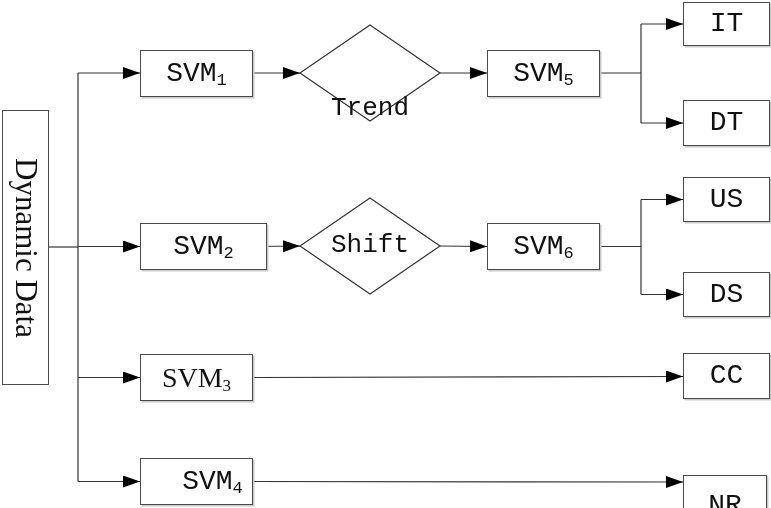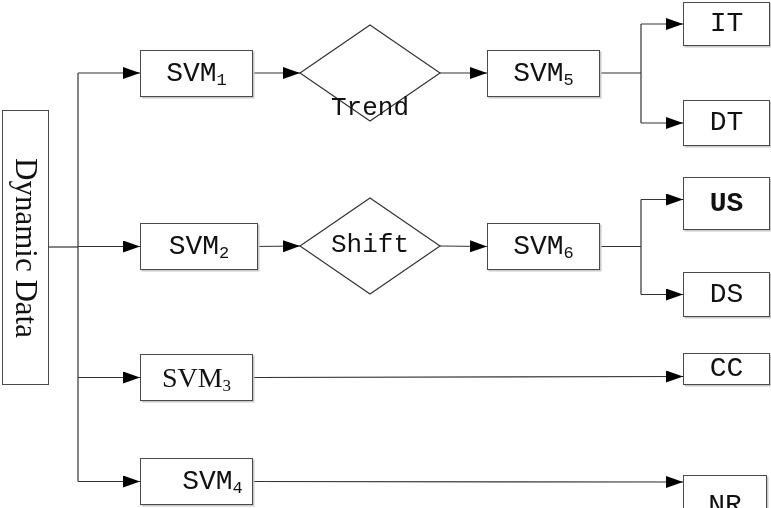--- a/index.html
+++ b/index.html
@@ -92,21 +92,21 @@
     <line class="wire" x1="253" y1="481.5" x2="683" y2="482" marker-end="url(#arrow)"></line>
   </svg>
 
   <div class="root-box">
     <span class="vtext">Dynamic Data</span>
   </div>
 
   <div class="node" style="left:140px; top:50px; width:113px; height:47px;">
     <span class="rect-label"><span>SVM</span><sub>1</sub></span>
   </div>
-  <div class="node" style="left:140px; top:223px; width:118px; height:47px;">
+  <div class="node" style="left:140px; top:223px; width:127px; height:47px;">
     <span class="rect-label"><span>SVM</span><sub>2</sub></span>
   </div>
   <div class="node" style="left:140px; top:354px; width:113px; height:47px;font-family:Liberation Serif, serif;">
     <span class="rect-label"><span>SVM</span><sub>3</sub></span>
   </div>
   <div class="node" style="left:140px; top:458px; width:113px; height:47px;padding-left:32px;">
     <span class="rect-label"><span>SVM</span><sub>4</sub></span>
   </div>
   <div class="node" style="left:487px; top:50px; width:113px; height:47px;">
     <span class="rect-label"><span>SVM</span><sub>5</sub></span>
@@ -117,26 +117,26 @@
 
   <span class="diamond-label" style="left:370px; top:73px;margin-top:36px;">Trend</span>
   <span class="diamond-label" style="left:370px; top:246px;">Shift</span>
 
   <div class="node" style="left:683px; top:2px; width:87px; height:44px;">
     <span class="out-label">IT</span>
   </div>
   <div class="node" style="left:683px; top:100px; width:87px; height:46px;">
     <span class="out-label">DT</span>
   </div>
-  <div class="node" style="left:683px; top:177px; width:87px; height:53px;font-weight:bold;">
+  <div class="node" style="left:683px; top:177px; width:87px; height:45px;">
     <span class="out-label">US</span>
   </div>
   <div class="node" style="left:683px; top:272px; width:87px; height:45px;">
     <span class="out-label">DS</span>
   </div>
-  <div class="node" style="left:683px; top:353px; width:87px; height:32px;">
+  <div class="node" style="left:683px; top:353px; width:87px; height:46px;">
     <span class="out-label">CC</span>
   </div>
   <div class="node" style="left:683px; top:475px; width:84px; height:46px;align-items:flex-end;">
     <span class="out-label">NR</span>
   </div>
 
 </div>
 
 </body></html>

